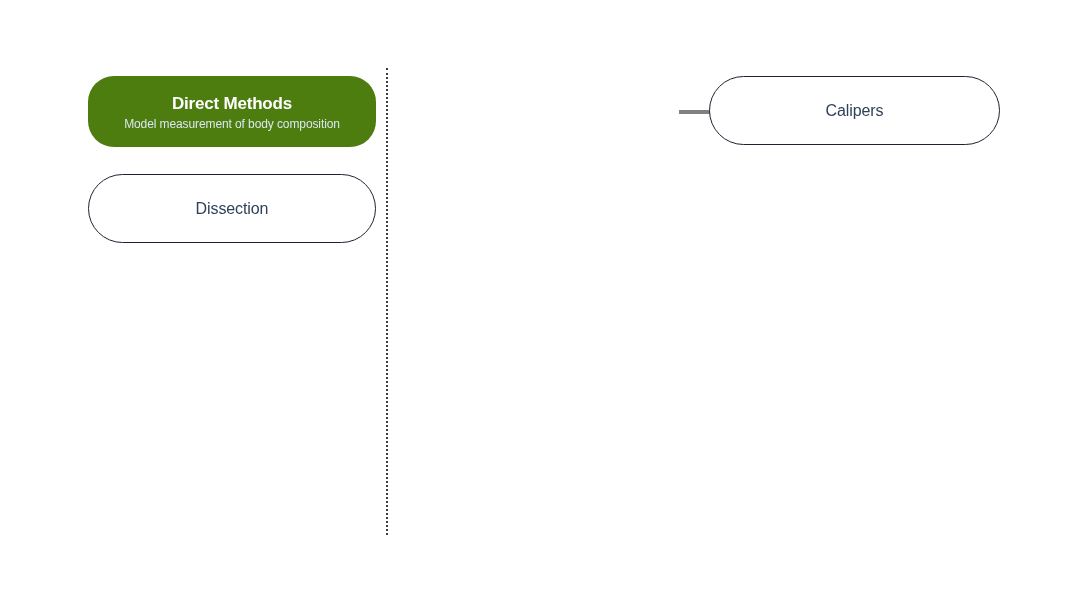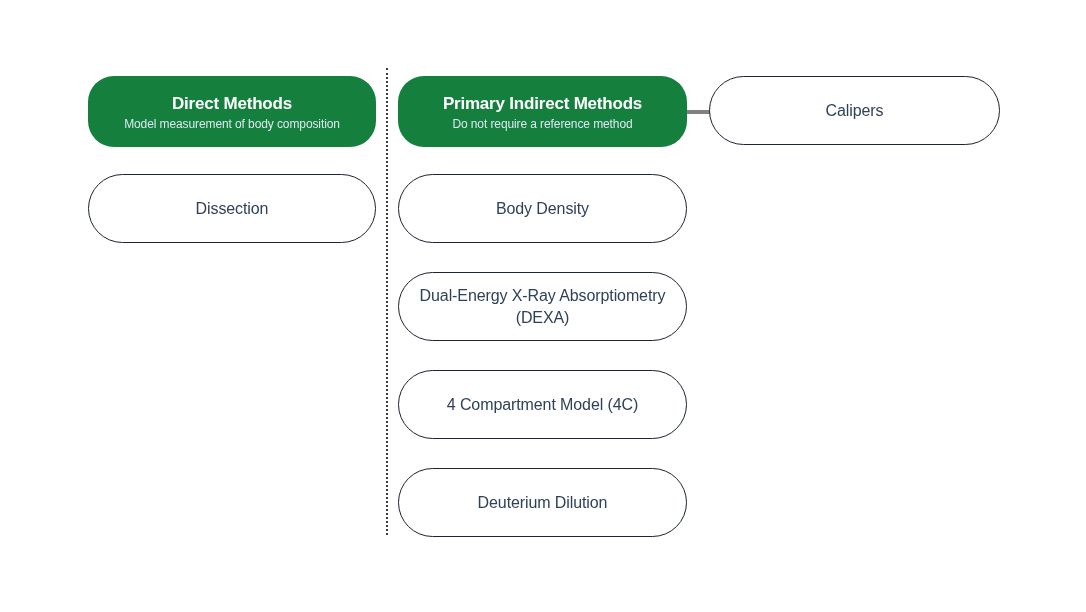--- a/index.html
+++ b/index.html
@@ -48,21 +48,21 @@
   .col-1 { left: 88px;  width: 288px; }
   .col-2 { left: 398px; width: 289px; }
   .col-3 { left: 709px; width: 291px; }
 
   
   .header-box {
     box-sizing: border-box;
     width: 100%;
     height: 71px;
     border-radius: 26px;
-    background: #15803d;
+    background: #4d7c0f;
     display: flex;
     flex-direction: column;
     align-items: center;
     justify-content: center;
     text-align: center;
     padding: 0 22px;
     margin-bottom: 27px;
   }
   .header-title {
     color: #ffffff;
@@ -113,28 +113,18 @@
   <div class="connector"></div>
 
   <div class="column col-1">
     <div class="header-box">
       <div class="header-title">Direct Methods</div>
       <div class="header-sub">Model measurement of body composition</div>
     </div>
     <div class="item-box">Dissection</div>
   </div>
 
-  <div class="column col-2">
-    <div class="header-box">
-      <div class="header-title">Primary Indirect Methods</div>
-      <div class="header-sub">Do not require a reference method</div>
-    </div>
-    <div class="item-box">Body Density</div>
-    <div class="item-box">Dual-Energy X-Ray Absorptiometry (DEXA)</div>
-    <div class="item-box">4 Compartment Model (4C)</div>
-    <div class="item-box">Deuterium Dilution</div>
-  </div>
 
   <div class="column col-3">
     <div class="item-box">Calipers</div>
   </div>
 
 </div>
 
 </body></html>

